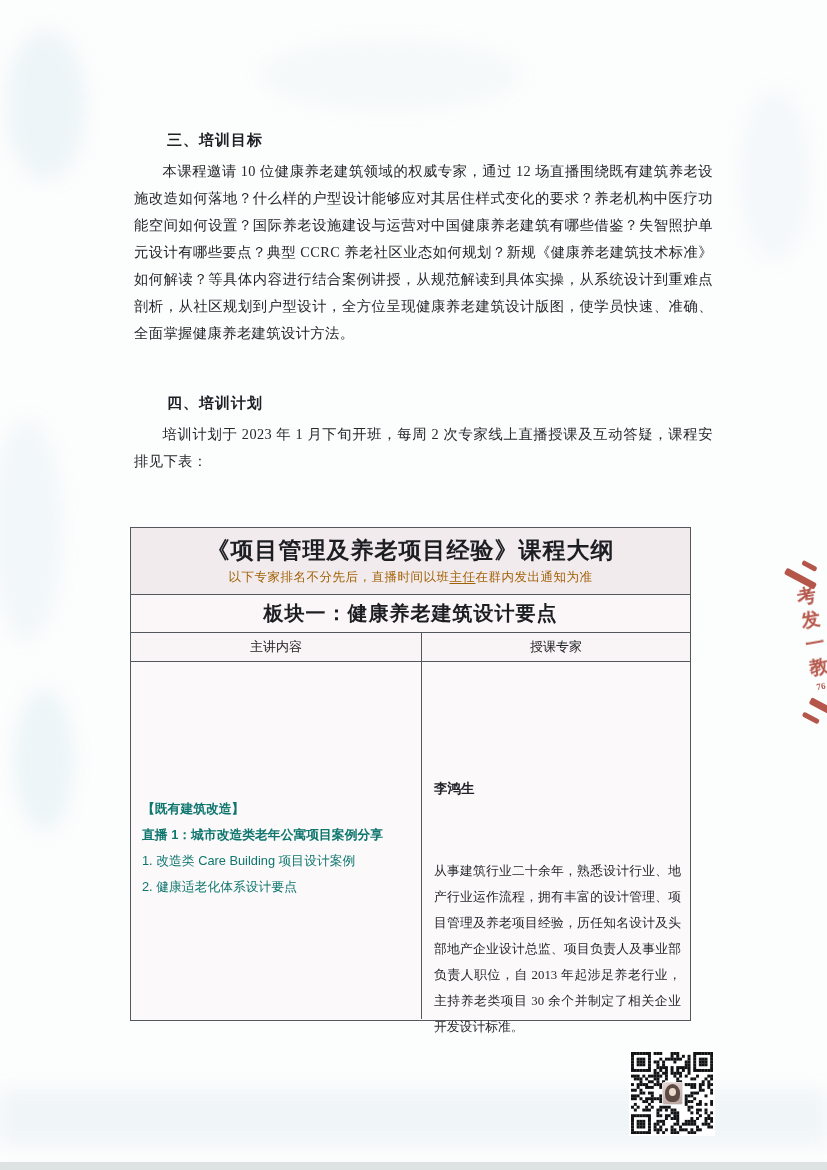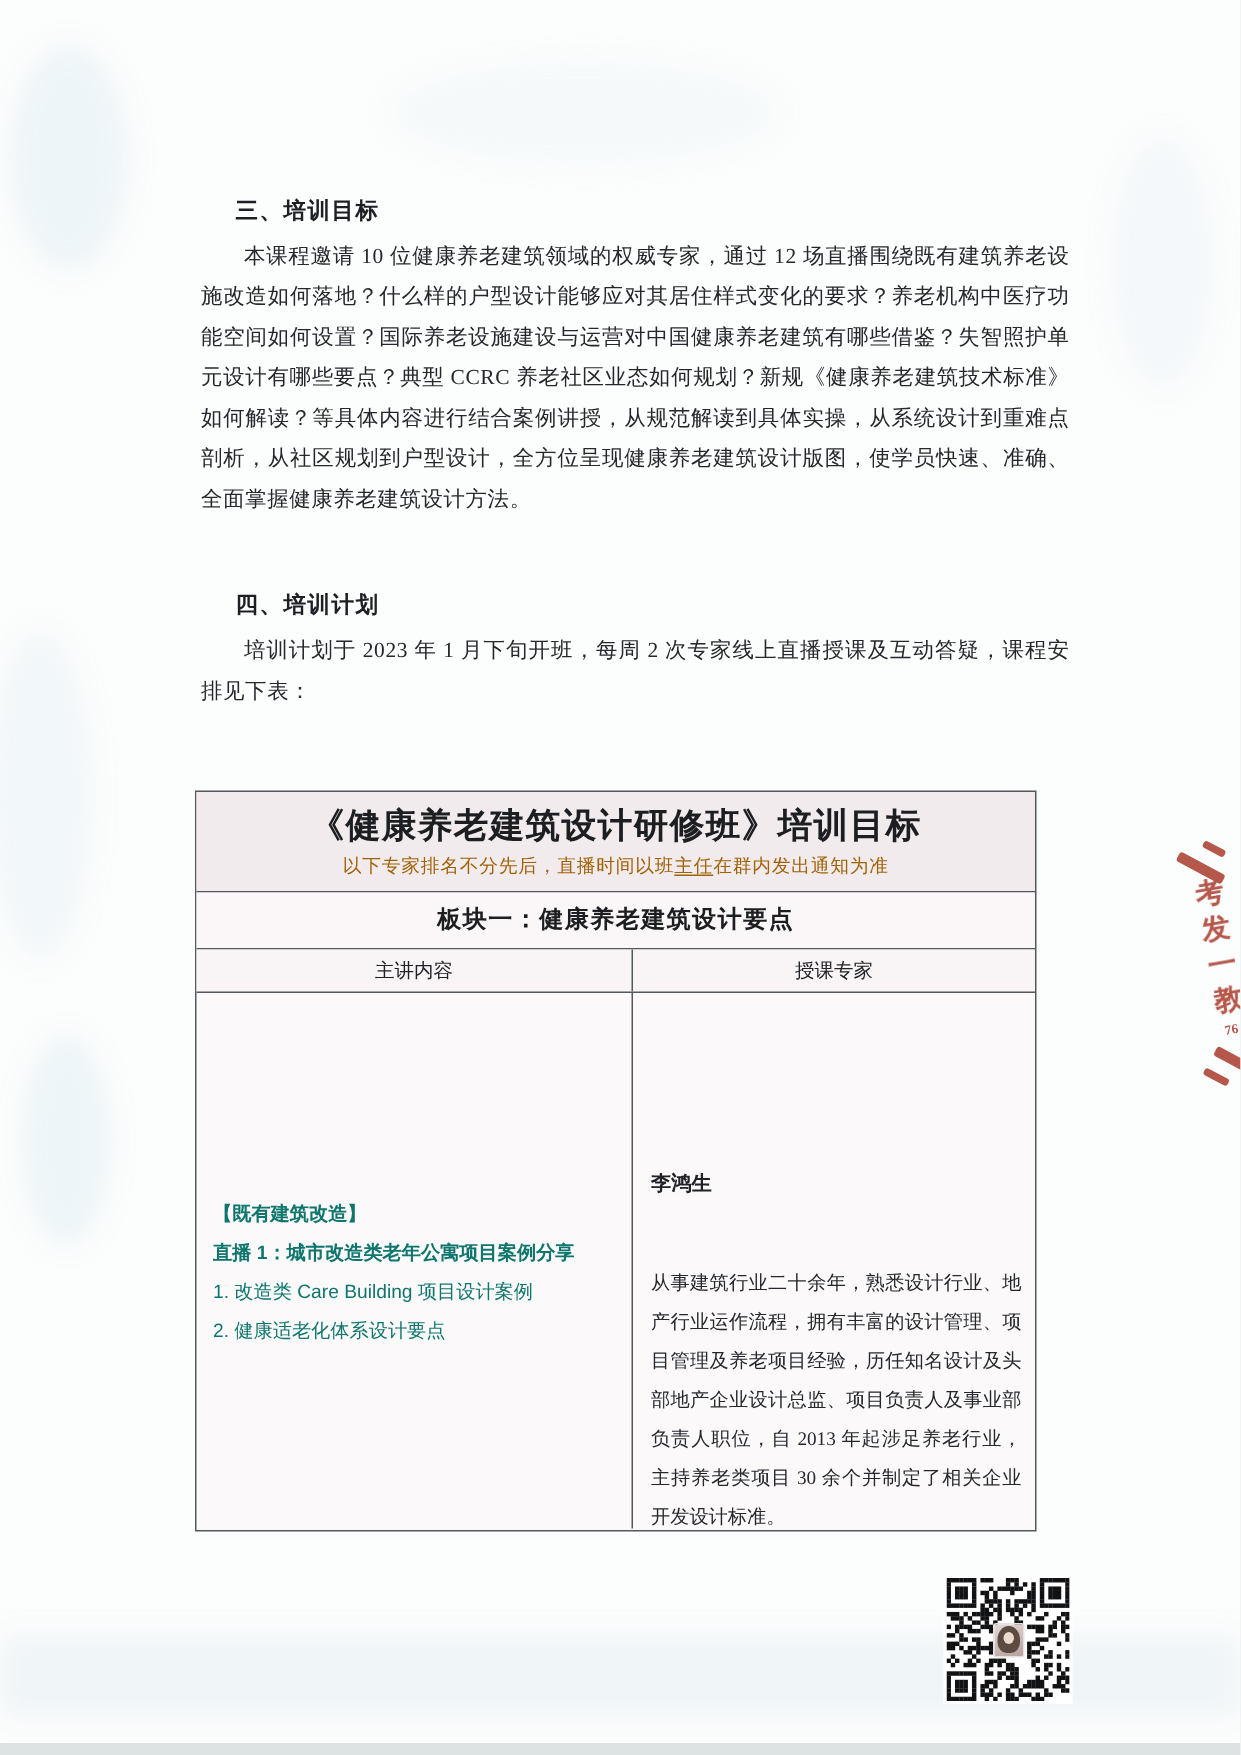--- a/index.html
+++ b/index.html
@@ -15,21 +15,21 @@
   .sm1 { left:6px;  top:30px;   width:80px;  height:150px; background:rgba(140,190,215,.12); }
   .sm2 { left:-8px; top:420px;  width:70px;  height:220px; background:rgba(140,190,215,.09); }
   .sm3 { left:14px; top:690px;  width:60px;  height:140px; background:rgba(120,180,205,.11); }
   .sm4 { left:740px;top:90px;   width:70px;  height:170px; background:rgba(150,195,215,.08); }
   .sm5 { left:260px;top:40px;   width:260px; height:70px;  background:rgba(150,195,215,.07); }
   .sm6 { left:0;    top:1090px; width:827px; height:55px;  background:rgba(140,180,195,.10); border-radius:0; }
   .bottom-band { position:absolute; left:0; bottom:0; width:827px; height:8px; background:#dde3e3; }
 
   
   .sec-heading {
-    position:absolute; left:157px;
+    position:absolute; left:167px;
     font-family:"Liberation Sans", sans-serif;
     font-weight:bold; font-size:15px; color:#1e1f24; letter-spacing:1px;
   }
   #heading3 { top:131px; }
   #heading4 { top:394px; }
   .para {
     position:absolute; left:134px; width:579px;
     font-size:14.3px; line-height:27px;
     text-align:justify; text-justify:inter-ideograph;
     text-indent:2em; letter-spacing:0.4px; color:#26272c;
@@ -49,41 +49,41 @@
   .t-title h1 {
     font-family:"Liberation Sans", sans-serif; font-weight:bold;
     font-size:23px; color:#1d1e22; letter-spacing:1px;
   }
   .t-subtitle { font-size:12.5px; color:#a16207; margin-top:3px; letter-spacing:0.5px; }
   .t-subtitle .u { text-decoration:underline; text-underline-offset:2px; }
   .t-module {
     height:38px; border-bottom:1.6px solid #53585c; background:#fbf7f8;
     display:flex; align-items:center; justify-content:center;
     font-family:"Liberation Sans", sans-serif; font-weight:bold;
-    font-size:16px; color:#1d1e22; letter-spacing:1px;
+    font-size:20px; color:#1d1e22; letter-spacing:1px;
   }
   .t-head { display:flex; height:29px; border-bottom:1.6px solid #53585c; background:#f9f5f6; }
   .t-head .cell {
     display:flex; align-items:center; justify-content:center;
     font-family:"Liberation Sans", sans-serif; font-weight:normal;
     font-size:13px; color:#212227;
   }
   .t-body { display:flex; height:357px; }
   .col1 { width:291px; border-right:1.6px solid #53585c; }
   .col2 { flex:1; }
   .t-body .col1 { padding:134px 10px 0 11px; font-family:"Liberation Sans", sans-serif; font-size:12.8px; }
   .t-body .col1 .ln { display:block; line-height:26px; color:#0f766e; white-space:nowrap; }
   .t-body .col1 .b { font-weight:bold; }
   .t-body .col2 { padding:66px 9px 0 12px; font-size:12.8px; }
   .expert-name {
     font-family:"Liberation Sans", sans-serif; font-weight:bold;
     font-size:13.5px; color:#212227; line-height:26px;margin-top:48px;
   }
   .expert-org { line-height:26px; color:#26272c; text-align:justify; }
-  .expert-bio { margin-top:40px; line-height:26px; color:#26272c; text-align:justify; text-justify:inter-ideograph; }
+  .expert-bio { margin-top:56px; line-height:26px; color:#26272c; text-align:justify; text-justify:inter-ideograph; }
 
   
   .stamp {
     position:absolute; left:789px; top:566px; width:48px; height:156px;
     transform:rotate(-10deg); color:#a93a2c; opacity:.85; pointer-events:none;
   }
   .stamp .stroke { position:absolute; background:#a93a2c; border-radius:2px; }
   .stamp .s-top  { width:34px; height:7px; left:6px;  top:8px;   transform:rotate(38deg); }
   .stamp .s-top2 { width:16px; height:5px; left:26px; top:-2px;  transform:rotate(38deg); }
   .stamp .s-bot  { width:34px; height:7px; left:8px;  top:140px; transform:rotate(38deg); }
@@ -126,21 +126,21 @@
   <div class="smudge sm6"></div>
 
   <div id="heading3" class="sec-heading">三、培训目标</div>
   <div id="para3" class="para">本课程邀请 10 位健康养老建筑领域的权威专家，通过 12 场直播围绕既有建筑养老设施改造如何落地？什么样的户型设计能够应对其居住样式变化的要求？养老机构中医疗功能空间如何设置？国际养老设施建设与运营对中国健康养老建筑有哪些借鉴？失智照护单元设计有哪些要点？典型 CCRC 养老社区业态如何规划？新规《健康养老建筑技术标准》如何解读？等具体内容进行结合案例讲授，从规范解读到具体实操，从系统设计到重难点剖析，从社区规划到户型设计，全方位呈现健康养老建筑设计版图，使学员快速、准确、全面掌握健康养老建筑设计方法。</div>
 
   <div id="heading4" class="sec-heading">四、培训计划</div>
   <div id="para4" class="para">培训计划于 2023 年 1 月下旬开班，每周 2 次专家线上直播授课及互动答疑，课程安排见下表：</div>
 
   <div class="ctable">
     <div class="t-title">
-      <h1>《健康养老建筑设计研修班》培训目标</h1>
+      <h1>《项目管理及养老项目经验》课程大纲</h1>
       <div class="t-subtitle">
         <span>以下专家排名不分先后，直播时间以班</span><span class="u">主任</span><span>在群内发出通知为准</span>
       </div>
     </div>
 
     <div class="t-module">板块一：健康养老建筑设计要点</div>
 
     <div class="t-head">
       <div class="cell col1">主讲内容</div>
       <div class="cell col2">授课专家</div>

